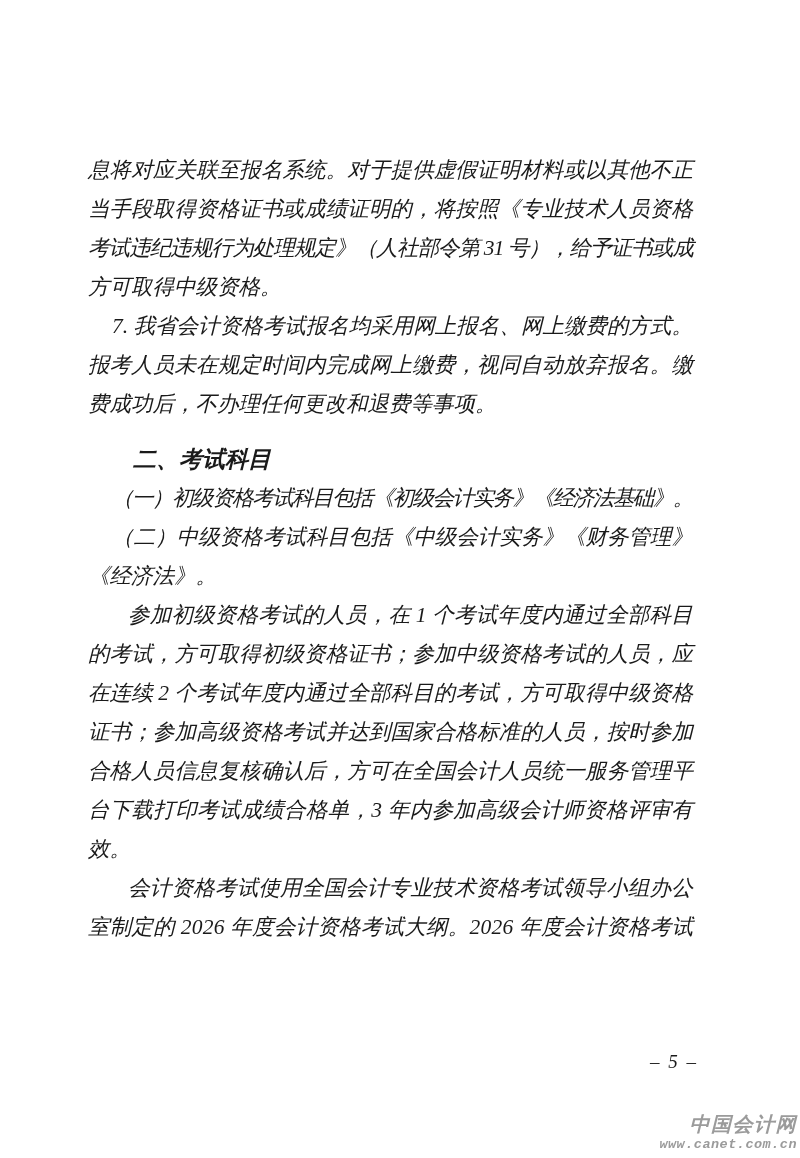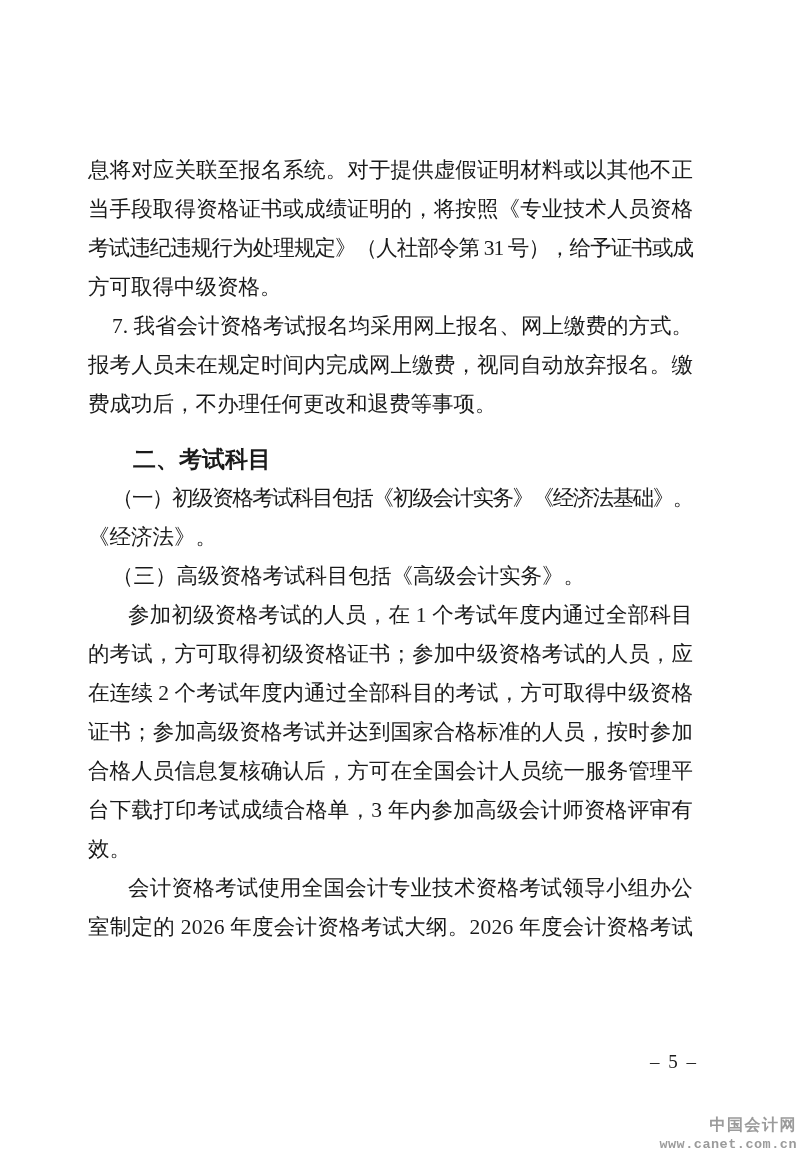--- a/index.html
+++ b/index.html
@@ -8,20 +8,21 @@
     background: #ffffff;
   }
   .page {
     position: relative;
     width: 800px;
     height: 1158px;
     background: #ffffff;
     overflow: hidden;
     color: #1a1a1a;
     font-family: "Liberation Serif", "DejaVu Serif", serif;
+    font-style: italic;
   }
   .doc-body {
     position: absolute;
     left: 88px;
     top: 151px;
     width: 605px;
   }
   .line {
     line-height: 39px;
     height: 39px;
@@ -53,21 +54,21 @@
   .watermark {
     position: absolute;
     right: 3px;
     top: 1112px;
     text-align: right;
     color: #9b9b9b;
     user-select: none;
   }
   .wm-name {
     font-family: "Liberation Sans", "DejaVu Sans", sans-serif;
-    font-size: 16px;
+    font-size: 20px;
     line-height: 25px;
     letter-spacing: 1.5px;
     font-weight: 600;
   }
   .wm-url {
     font-family: "Liberation Mono", "DejaVu Sans Mono", monospace;
     font-size: 13.5px;
     line-height: 16px;
     letter-spacing: 0.5px;
     font-weight: 700;
@@ -81,22 +82,22 @@
   <main class="doc-body">
       <div class="line body"><span style="letter-spacing: 0.11px;">息将对应关联至报名系统。对于提供虚假证明材料或以其他不正</span></div>
       <div class="line body"><span style="letter-spacing: 0.11px; margin-top: 8px;">当手段取得资格证书或成绩证明的，将按照《专业技术人员资格</span></div>
       <div class="line body"><span style="letter-spacing: -0.91px;">考试违纪违规行为处理规定》（人社部令第 31 号），给予证书或成</span></div>
       <div class="line body"><span>方可取得中级资格。</span></div>
       <div class="line body indent-sm"><span style="letter-spacing: 0.02px;">7. 我省会计资格考试报名均采用网上报名、网上缴费的方式。</span></div>
       <div class="line body"><span style="letter-spacing: 0.11px;">报考人员未在规定时间内完成网上缴费，视同自动放弃报名。缴</span></div>
       <div class="line body"><span>费成功后，不办理任何更改和退费等事项。</span></div>
       <div class="line heading indent"><span>二、考试科目</span></div>
       <div class="line body indent-sm"><span style="letter-spacing: -1.47px;">（一）初级资格考试科目包括《初级会计实务》《经济法基础》。</span></div>
+      <div class="line body indent-sm"><span style="letter-spacing: 0.02px;">（二）中级资格考试科目包括《中级会计实务》《财务管理》</span></div>
       <div class="line body"><span>《经济法》。</span></div>
-      <div class="line body indent-sm"><span>（三）高级资格考试科目包括《高级会计实务》。</span></div>
       <div class="line body indent"><span style="letter-spacing: 0.21px;">参加初级资格考试的人员，在 1 个考试年度内通过全部科目</span></div>
       <div class="line body"><span style="letter-spacing: 0.11px;">的考试，方可取得初级资格证书；参加中级资格考试的人员，应</span></div>
       <div class="line body"><span style="letter-spacing: 0.1px;">在连续 2 个考试年度内通过全部科目的考试，方可取得中级资格</span></div>
       <div class="line body"><span style="letter-spacing: 0.11px;">证书；参加高级资格考试并达到国家合格标准的人员，按时参加</span></div>
       <div class="line body"><span style="letter-spacing: 0.11px;">合格人员信息复核确认后，方可在全国会计人员统一服务管理平</span></div>
       <div class="line body"><span style="letter-spacing: 0.29px; text-align: center;">台下载打印考试成绩合格单，3 年内参加高级会计师资格评审有</span></div>
       <div class="line body"><span>效。</span></div>
       <div class="line body indent"><span style="letter-spacing: 0.23px;">会计资格考试使用全国会计专业技术资格考试领导小组办公</span></div>
       <div class="line body"><span style="letter-spacing: 0.25px;">室制定的 2026 年度会计资格考试大纲。2026 年度会计资格考试</span></div>
     </main>

